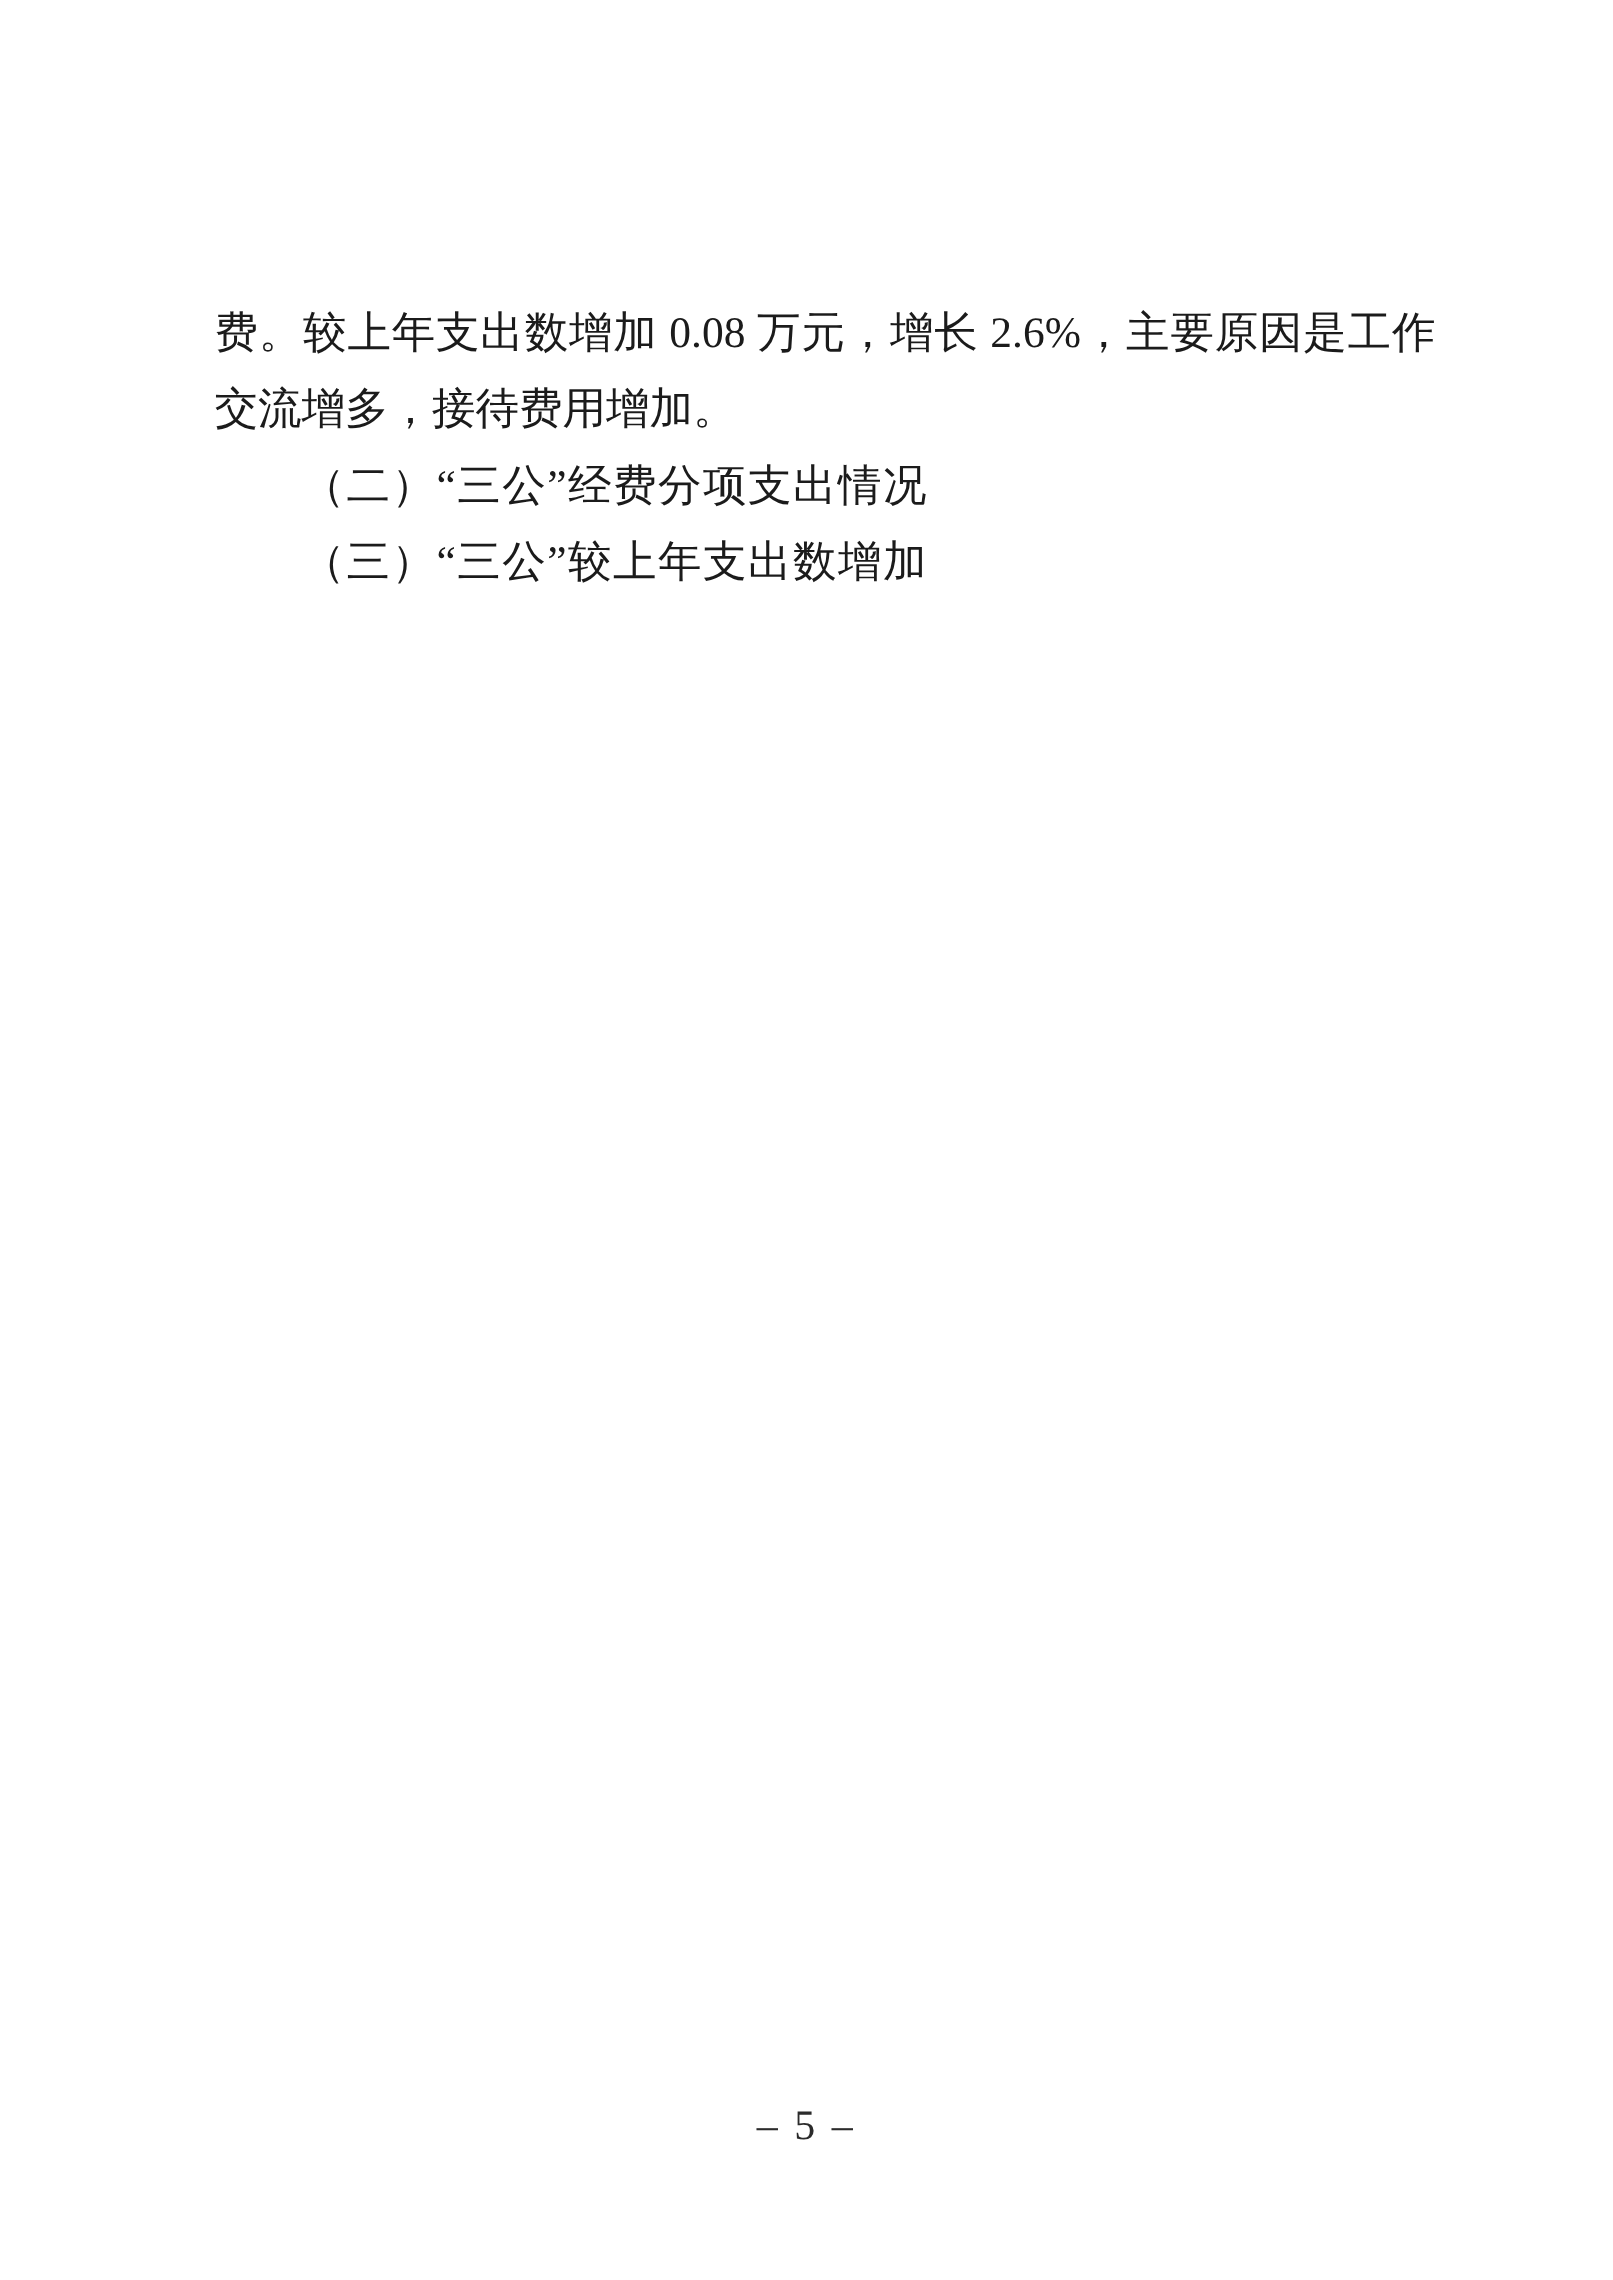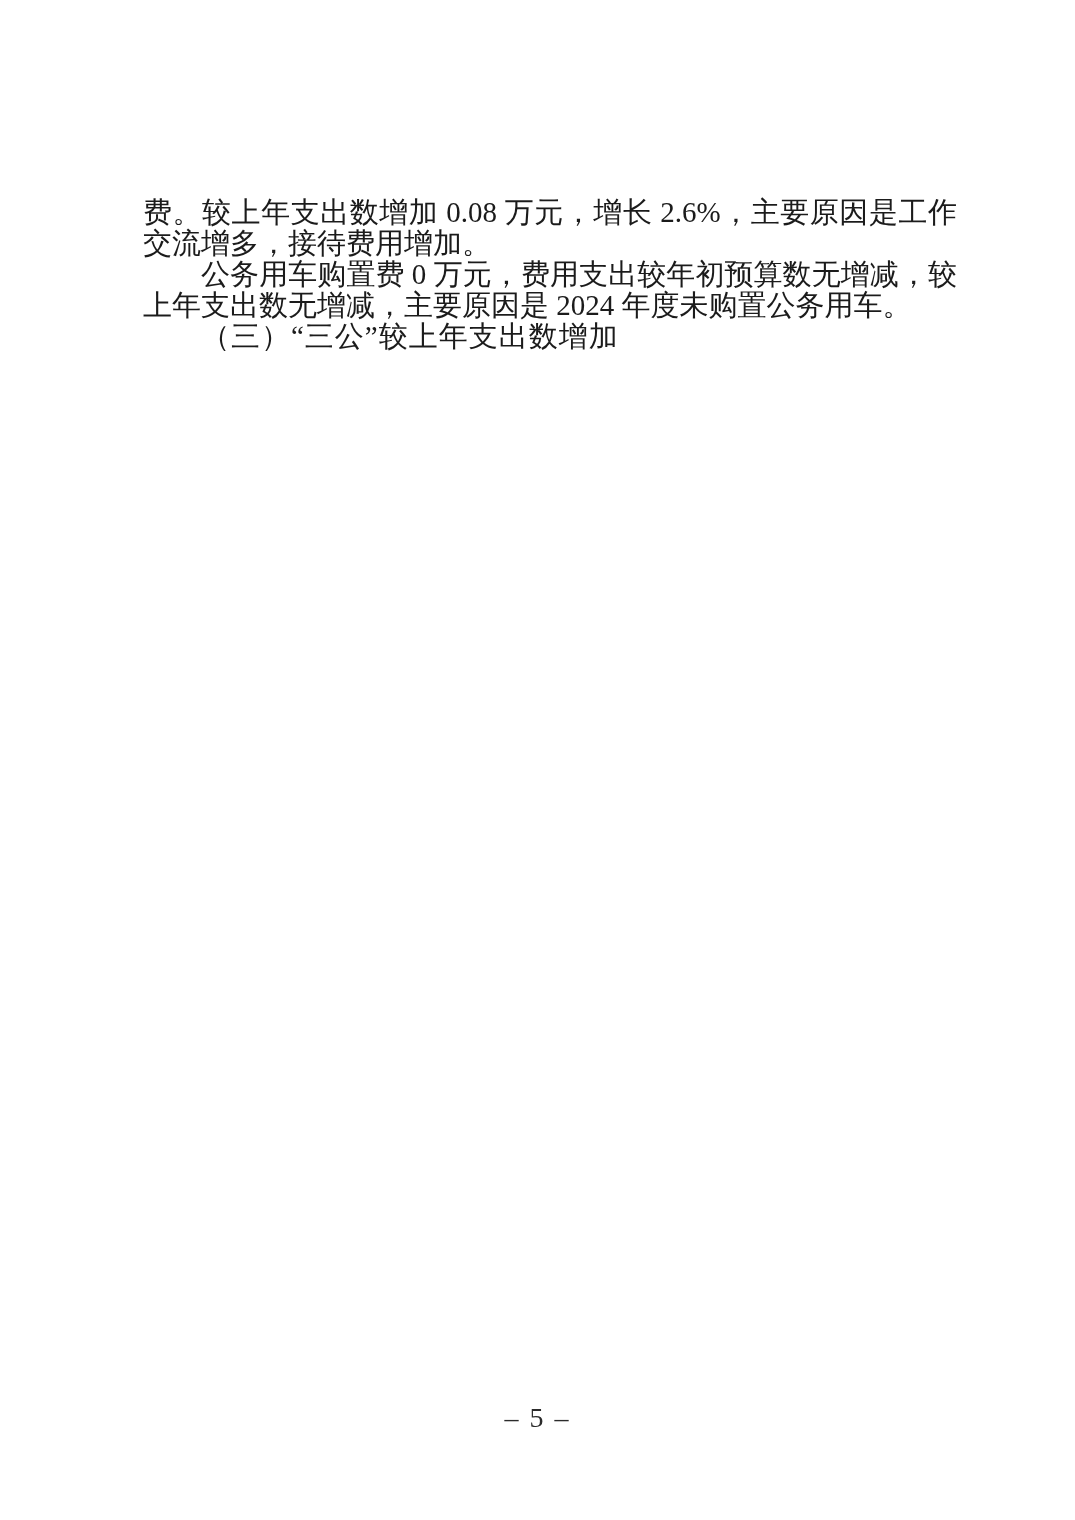--- a/index.html
+++ b/index.html
@@ -15,21 +15,21 @@
     background: #ffffff;
     overflow: hidden;
     font-family: "Liberation Serif", "DejaVu Serif", serif;
   }
   .doc-body {
     position: absolute;
     left: 143px;
     top: 197px;
     width: 814px;
     font-size: 29px;
-    line-height: 31px;
+    line-height: 51px;
     color: #1b1b1b;
     text-align: justify;
     text-justify: inter-ideograph;
   }
   .doc-body p {
     margin: 0;
     padding: 0;
     text-indent: 2em;
     word-break: break-all;
   }
@@ -54,23 +54,23 @@
 </style>
 </head>
 <body>
 
 <div class="page">
 
   <div class="doc-body">
 
     <p class="continuation">费。较上年支出数增加 0.08 万元，增长 2.6%，主要原因是工作交流增多，接待费用增加。</p>
 
+    <p class="heading">（二）“三公”经费分项支出情况</p>
 
 
-    <p class="body-para">公务用车购置费 0 万元，费用支出较年初预算数无增减，较上年支出数无增减，主要原因是 2024 年度未购置公务用车。</p>
 
 
 
     <p class="heading">（三）“三公”较上年支出数增加</p>
 
 
   </div>
 
   <div class="page-footer">– 5 –</div>
 

